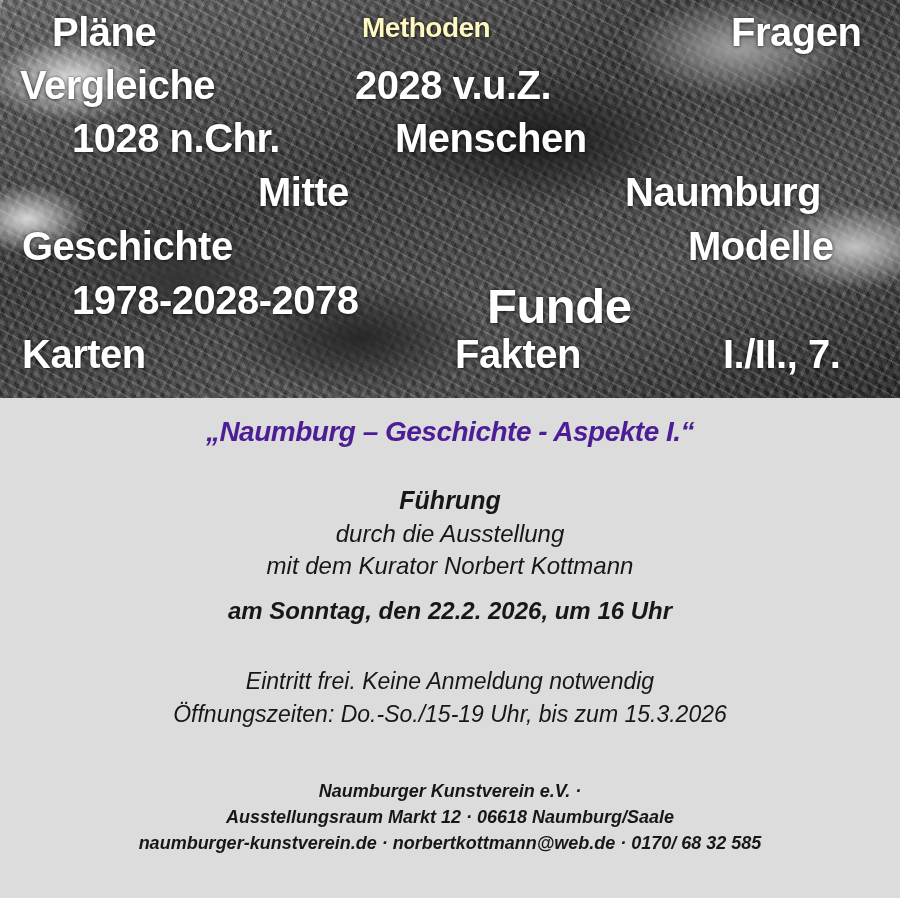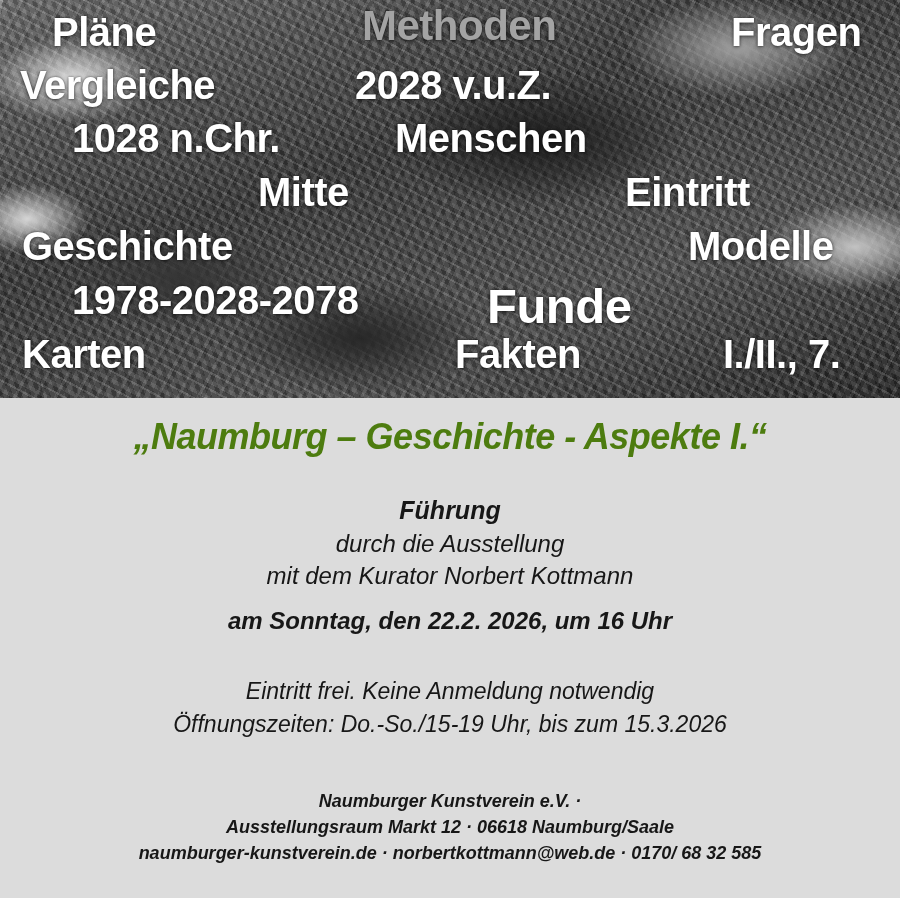--- a/index.html
+++ b/index.html
@@ -76,24 +76,24 @@
   
   .panel {
     position: relative;
     width: 900px;
     height: 500px;
     background: #dcdcdc;
     text-align: center;
   }
   .headline {
     padding-top: 18px;
-    font-size: 36px;
+    font-size: 28px;
     font-style: italic;
     font-weight: bold;
-    color: #4d7c0f;
+    color: #4c1d95;
     letter-spacing: -0.5px;
   }
   .block-1 {
     margin-top: 36px;
     color: #171717;
     line-height: 1.35;
   }
   .fuehrung {
     font-size: 25px;
     font-weight: bold;
@@ -131,28 +131,28 @@
 </style>
 </head>
 <body>
 
 <div class="poster">
 
   <div class="hero">
     <div class="hero-photo"></div>
     <div class="hero-words">
         <span class="hw" style="left: 52px; top: 10px; font-size: 40px; color: rgb(255, 255, 255);">Pläne</span>
-        <span class="hw" style="left: 362px; top: 2px; font-size: 42px; color: #a3a3a3;">Methoden</span>
+        <span class="hw" style="left: 362px; top: 12px; font-size: 28px; color: #fef9c3;">Methoden</span>
         <span class="hw" style="left: 731px; top: 10px; font-size: 40px; color: rgb(255, 255, 255);">Fragen</span>
         <span class="hw" style="left: 20px; top: 63px; font-size: 40px; color: rgb(255, 255, 255);">Vergleiche</span>
         <span class="hw" style="left: 355px; top: 63px; font-size: 40px; color: rgb(255, 255, 255);">2028 v.u.Z.</span>
         <span class="hw" style="left: 72px; top: 116px; font-size: 40px; color: rgb(255, 255, 255);">1028 n.Chr.</span>
         <span class="hw" style="left: 395px; top: 116px; font-size: 40px; color: rgb(255, 255, 255);">Menschen</span>
         <span class="hw" style="left: 258px; top: 170px; font-size: 40px; color: rgb(255, 255, 255);">Mitte</span>
-        <span class="hw" style="left: 625px; top: 170px; font-size: 40px; color: rgb(255, 255, 255);">Eintritt</span>
+        <span class="hw" style="left: 625px; top: 170px; font-size: 40px; color: rgb(255, 255, 255);">Naumburg</span>
         <span class="hw" style="left: 22px; top: 224px; font-size: 40px; color: rgb(255, 255, 255);">Geschichte</span>
         <span class="hw" style="left: 688px; top: 224px; font-size: 40px; color: rgb(255, 255, 255);">Modelle</span>
         <span class="hw" style="left: 72px; top: 278px; font-size: 40px; color: rgb(255, 255, 255);">1978-2028-2078</span>
         <span class="hw" style="left: 487px; top: 278px; font-size: 49px; color: rgb(255, 255, 255);">Funde</span>
         <span class="hw" style="left: 22px; top: 332px; font-size: 40px; color: rgb(255, 255, 255);">Karten</span>
         <span class="hw" style="left: 455px; top: 332px; font-size: 40px; color: rgb(255, 255, 255);">Fakten</span>
         <span class="hw" style="left: 723px; top: 332px; font-size: 40px; color: rgb(255, 255, 255);">I./II., 7.</span>
       </div>
   </div>
 

